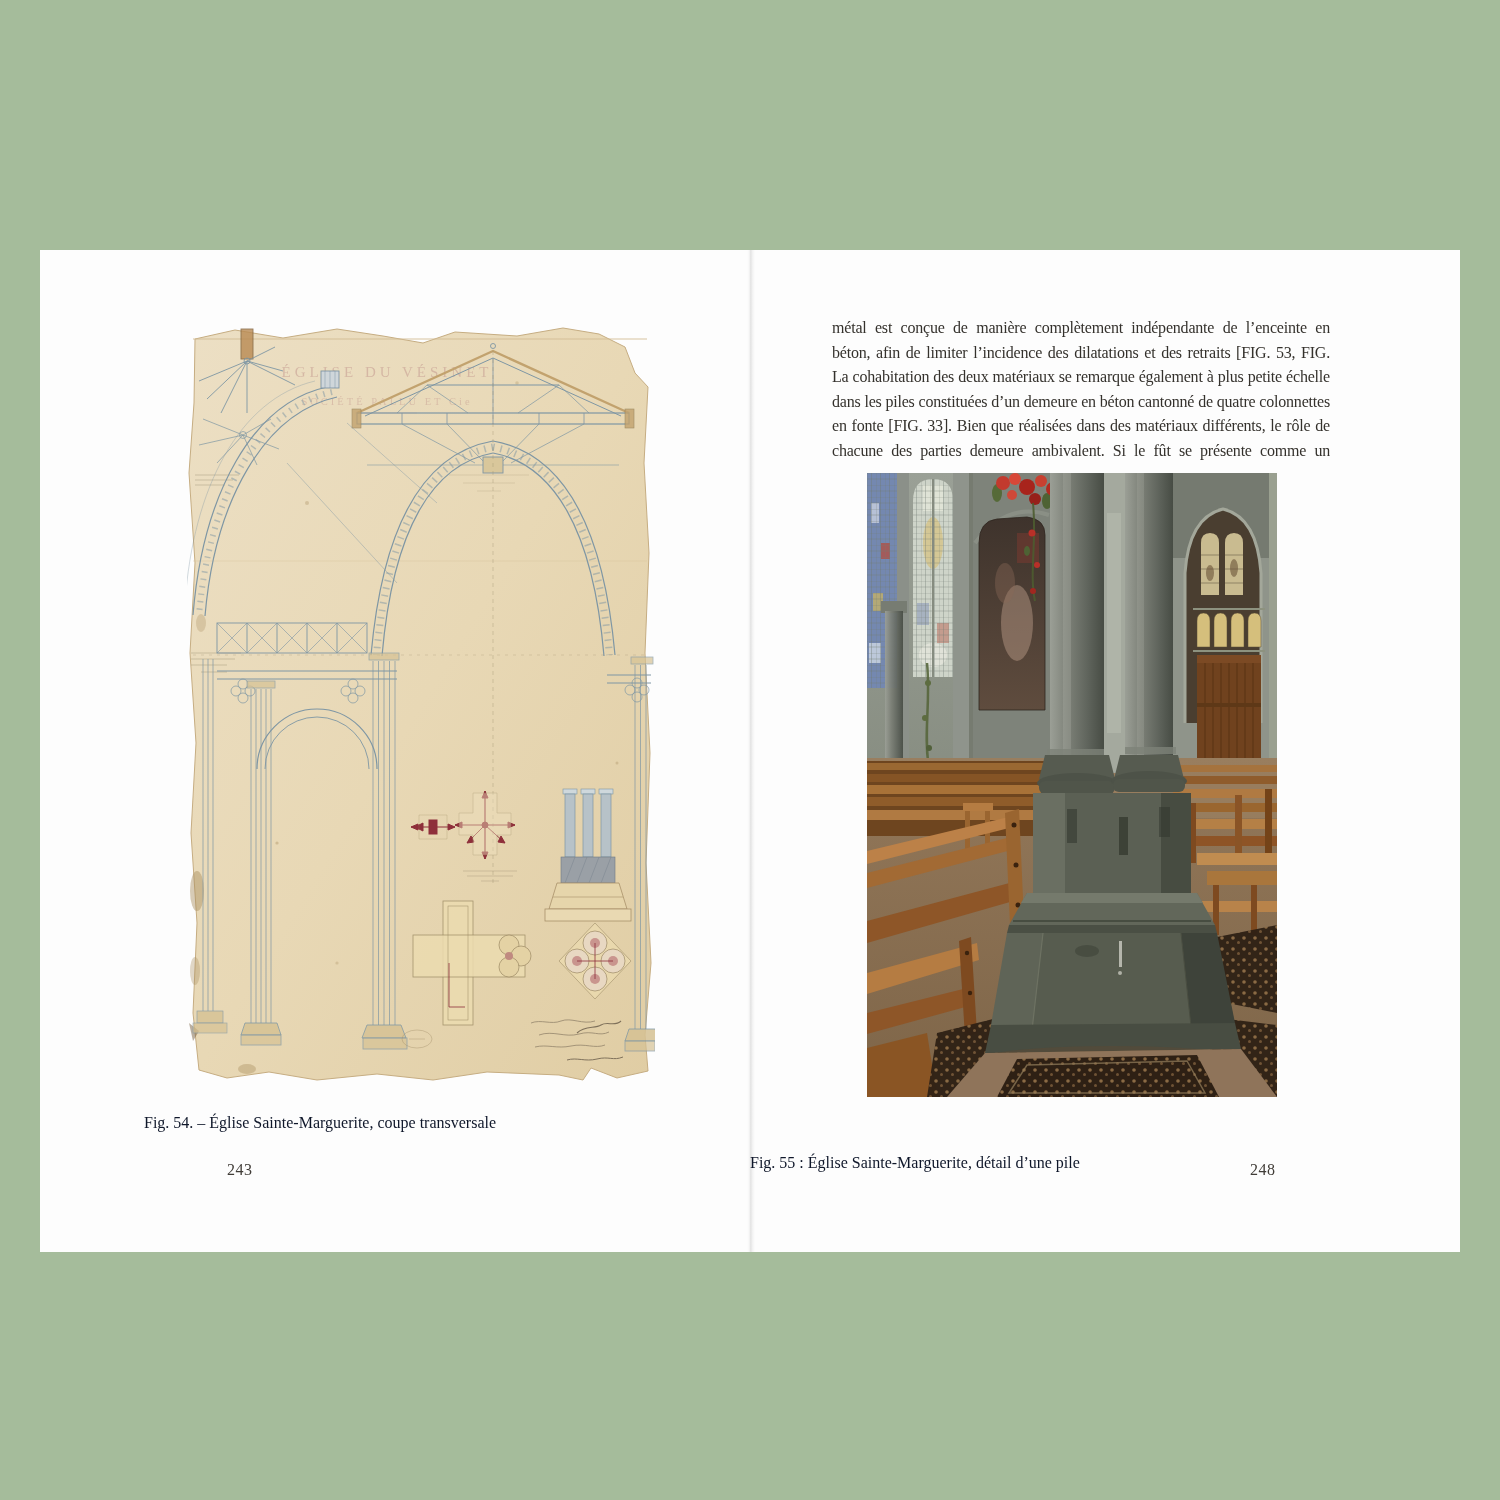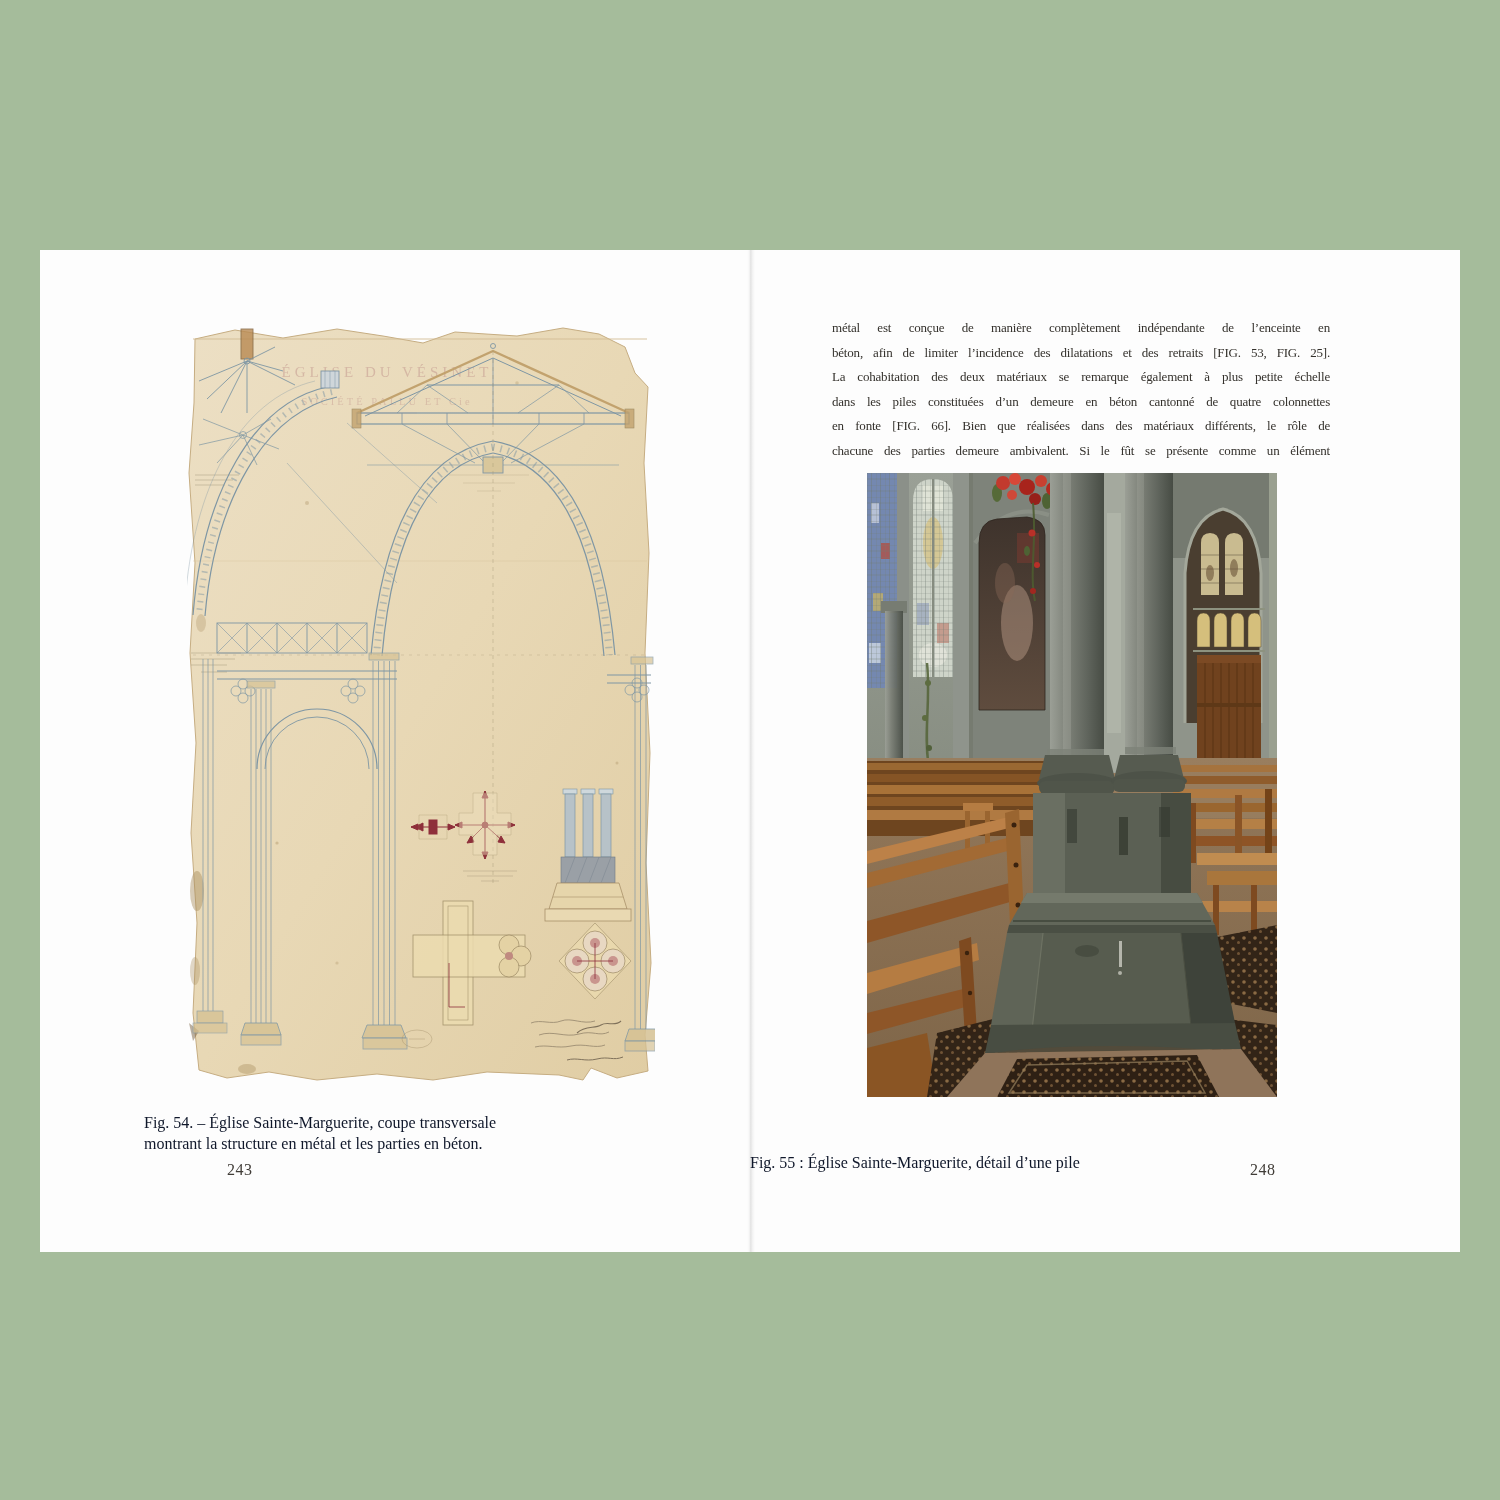--- a/index.html
+++ b/index.html
@@ -20,21 +20,21 @@
     background:linear-gradient(90deg,rgba(0,0,0,0) 0%,rgba(0,0,0,0.02) 25%,rgba(0,0,0,0.11) 48%,rgba(0,0,0,0.05) 62%,rgba(0,0,0,0) 100%);
   }
   .fig54{position:absolute;left:147px;top:73px;width:468px;height:782px}
   .fig55{position:absolute;left:117px;top:223px;width:410px;height:624px}
   .caption{position:absolute;font-size:16px;line-height:21px;color:#0f172a;text-align:left}
   .cap54{left:104px;top:862px;width:646px}
   .cap55{left:0;top:902px;width:646px}
   .pagenum{position:absolute;top:911px;font-size:16px;color:#403c37;letter-spacing:0.5px}
   .pn148{left:187px}
   .pn149{left:500px}
-  .bodytext{position:absolute;left:82px;top:66px;width:498px;color:#34312c;font-size:13px;letter-spacing:-0.2px}
+  .bodytext{position:absolute;left:82px;top:66px;width:498px;color:#34312c;font-size:16px;letter-spacing:-0.2px}
   .bodytext .bline{
     text-align:justify;text-align-last:justify;
     line-height:24.6px;height:24.6px;overflow:hidden;white-space:normal;
   }
   svg{display:block}
 </style>
 </head>
 <body>
 
 <div class="spread">
@@ -243,36 +243,35 @@
           <path d="M348,724 c12,-3 22,2 36,-1 s24,3 34,-1" stroke-width="0.8"></path>
           <path d="M380,737 c10,-3 18,2 30,-1 s16,2 26,-2" stroke-width="1" stroke="#5f5242"></path>
           <ellipse cx="230" cy="716" rx="15" ry="9" stroke="#a08d68" stroke-width="0.8" opacity="0.65"></ellipse>
           <path d="M222,716 h16" stroke="#a08d68" stroke-width="0.5"></path>
         </g>
       </svg>
     </div>
 
     <div class="caption cap54">
       <div>Fig. 54. – Église Sainte-Marguerite, coupe transversale</div>
-      <div>montrant la structure en métal et les parties en béton.</div>
     </div>
 
     <div class="pagenum pn148">243</div>
   </div>
 
   <div class="gutter"></div>
 
   <div class="page page-right">
 
     <div class="bodytext">
       <div class="bline">métal est conçue de manière complètement indépendante de l’enceinte en</div>
       <div class="bline">béton, afin de limiter l’incidence des dilatations et des retraits [FIG. 53, FIG. 25].</div>
       <div class="bline">La cohabitation des deux matériaux se remarque également à plus petite échelle</div>
       <div class="bline">dans les piles constituées d’un demeure en béton cantonné de quatre colonnettes</div>
-      <div class="bline">en fonte [FIG. 66]. Bien que réalisées dans des matériaux différents, le rôle de</div>
+      <div class="bline">en fonte [FIG. 33]. Bien que réalisées dans des matériaux différents, le rôle de</div>
       <div class="bline">chacune des parties demeure ambivalent. Si le fût se présente comme un élément</div>
     </div>
 
     <div class="fig55">
       <svg viewBox="0 0 410 624" width="410" height="624">
         <defs>
           <linearGradient id="wallG" x1="0" y1="0" x2="0" y2="1">
             <stop offset="0" stop-color="#9aa096"></stop>
               <stop offset="1" stop-color="#868c80"></stop>
           </linearGradient>

